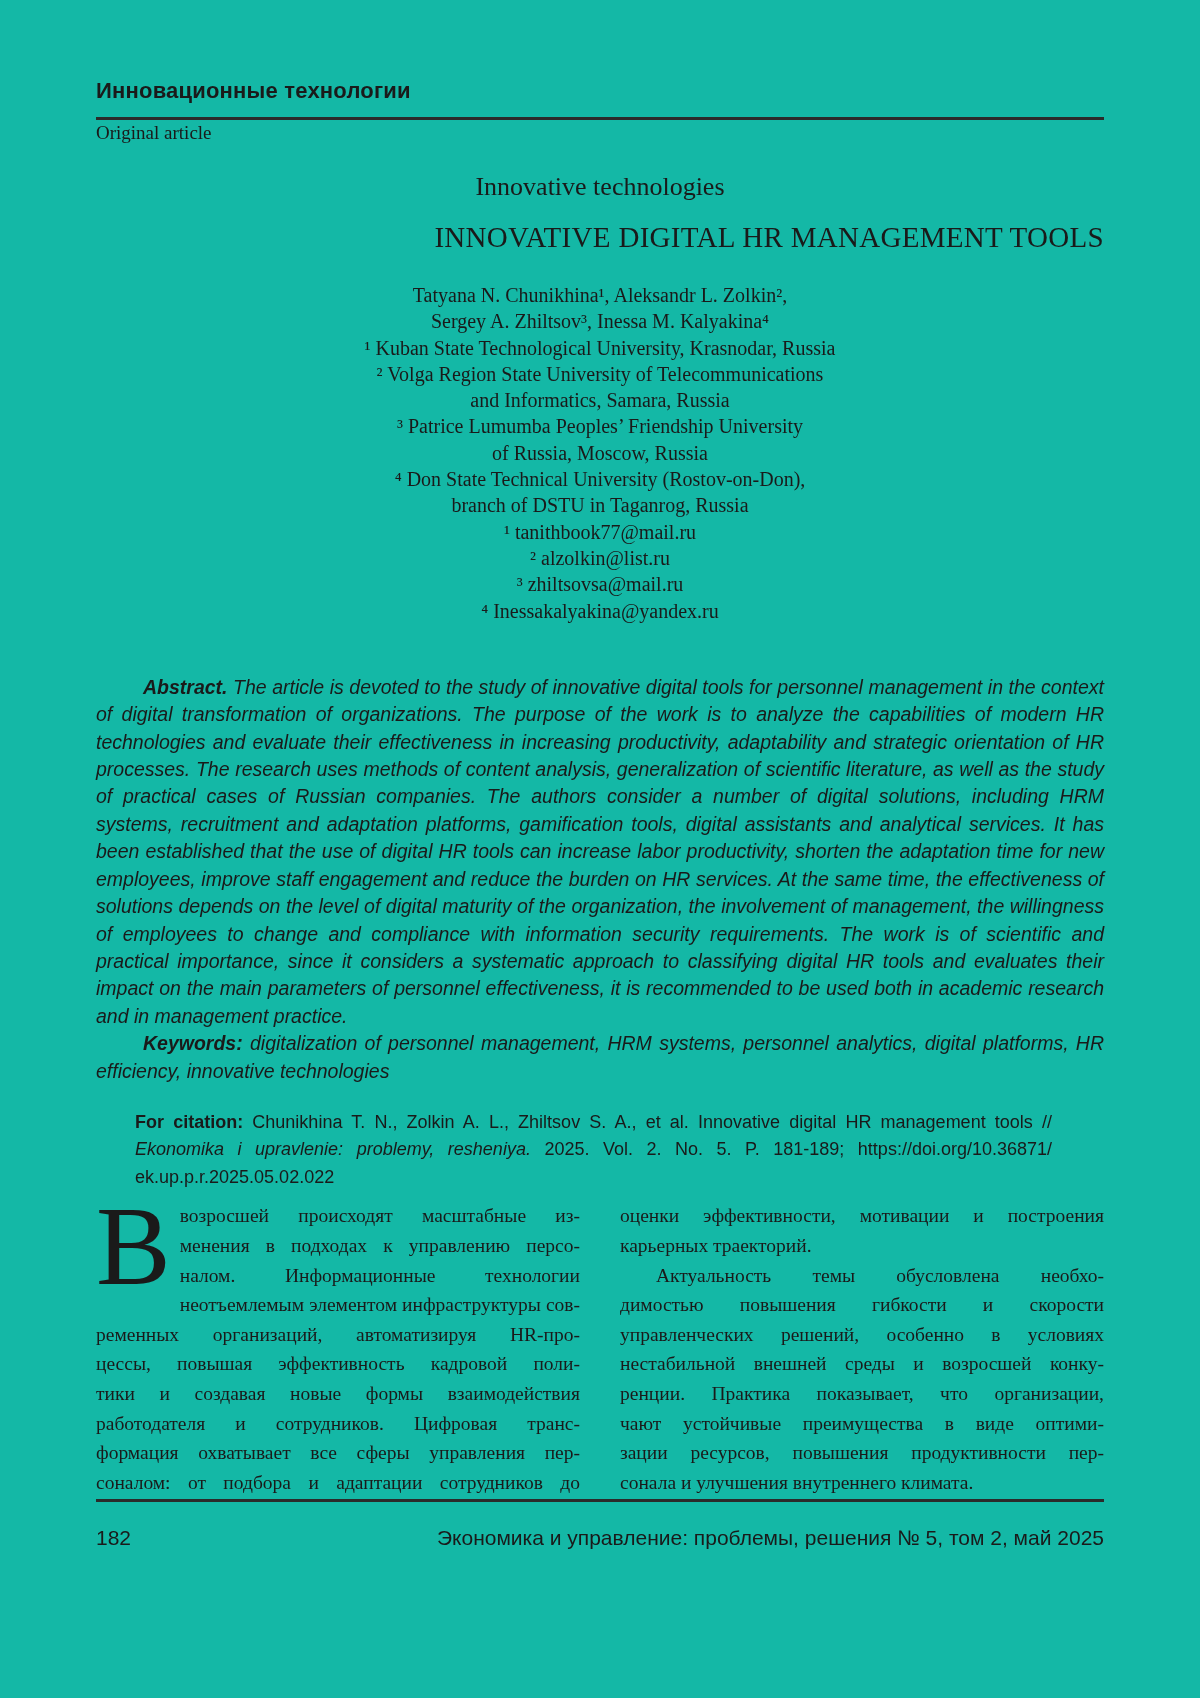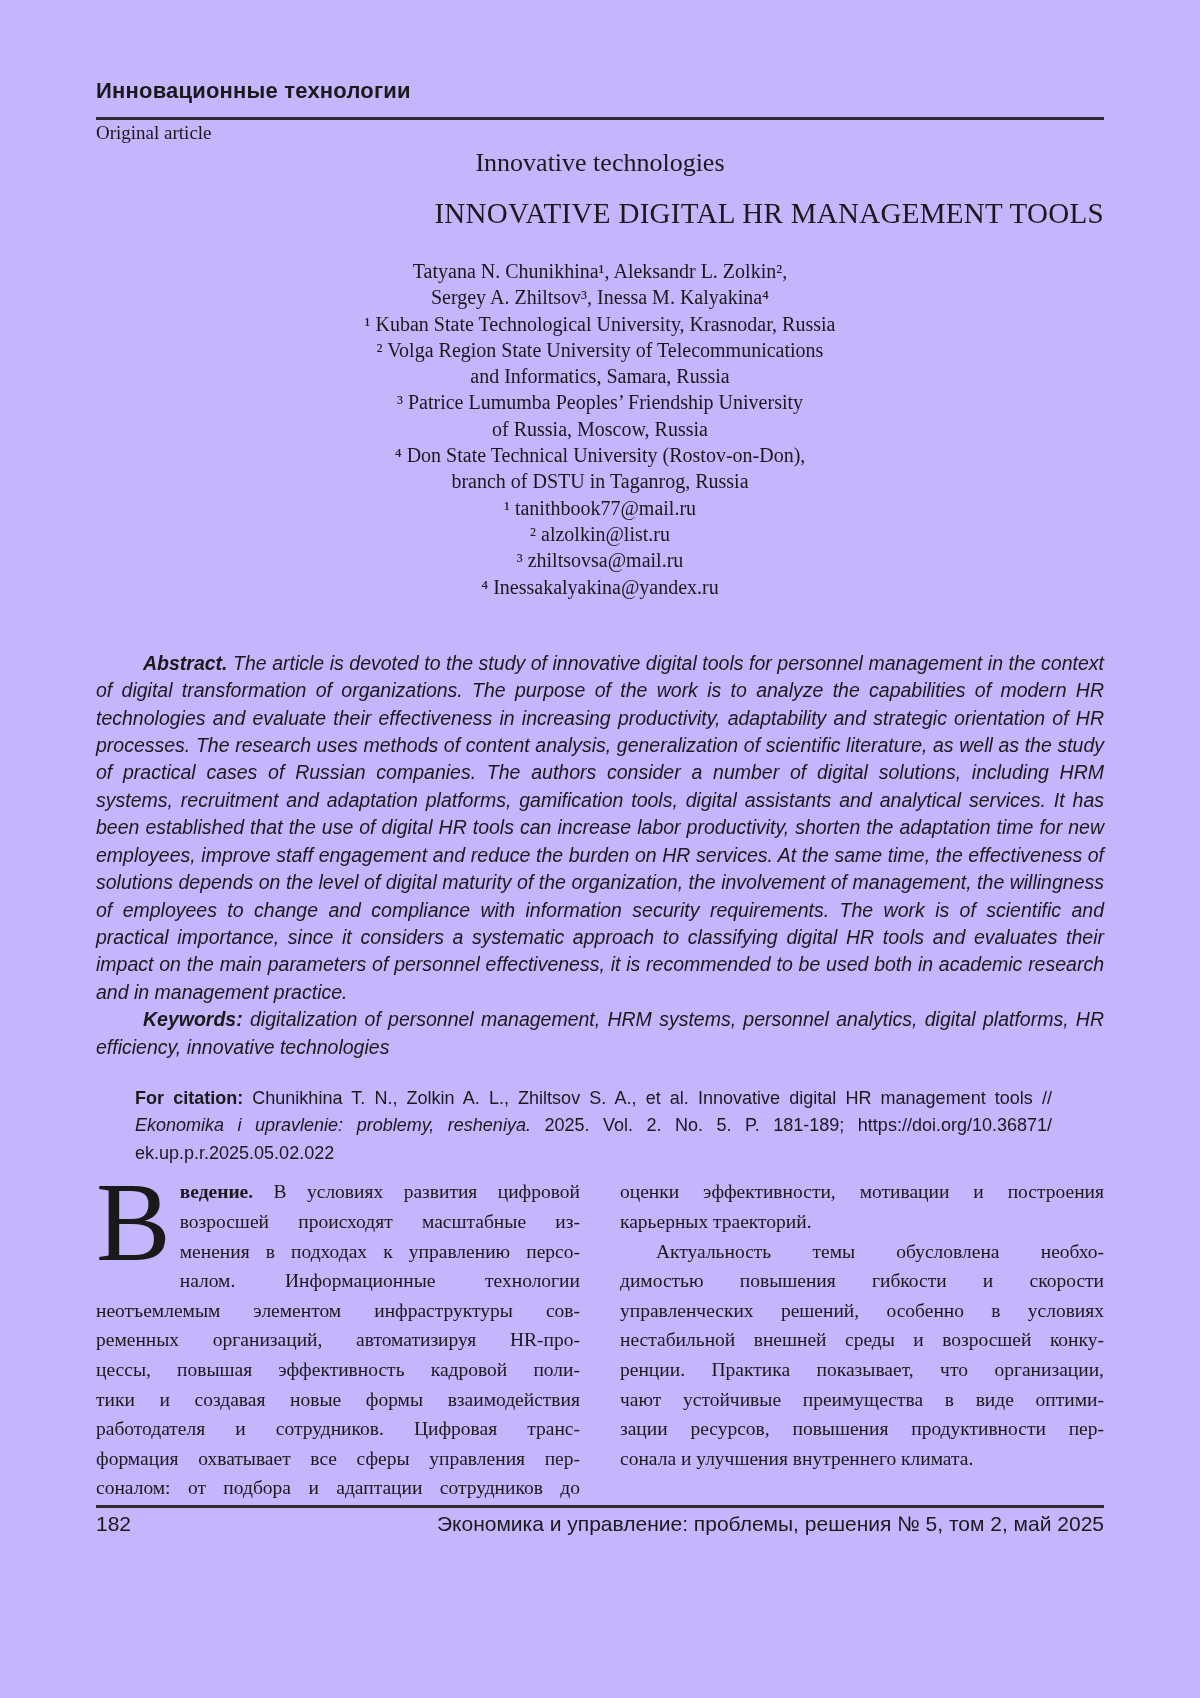--- a/index.html
+++ b/index.html
@@ -1,21 +1,21 @@
 <!DOCTYPE html>
 <html><head>
 <meta charset="utf-8">
 <style>
   html, body { margin: 0; padding: 0; background: #e8e8e8; }
   .page {
     position: relative;
     width: 1200px;
     height: 1698px;
     margin: 0 auto;
-    background: #c4b5fd;
+    background: #14b8a6;
     color: #1a1a1a;
     box-sizing: border-box;
     padding: 78px 96px 0 96px;
     overflow: hidden;
     font-family: "Liberation Serif", serif;
   }
   
   .section-label {
     font-family: "Liberation Sans", sans-serif;
     font-weight: bold;
@@ -30,20 +30,21 @@
   }
   .article-type {
     font-size: 19px;
     line-height: 26px;
   }
   
   .section-en {
     text-align: center;
     font-size: 26px;
     line-height: 34px;
+    margin-top: 24px;
   }
   .main-title {
     text-align: right;
     font-size: 29px;
     line-height: 38px;
     margin-top: 14px;
     letter-spacing: 0.3px;
   }
   .authors {
     margin-top: 26px;
@@ -107,21 +108,21 @@
     font-family: "Liberation Serif", serif;
   }
   
   .footer-rule { margin-top: 2px; }
   .footer {
     display: flex;
     justify-content: space-between;
     align-items: baseline;
     font-family: "Liberation Sans", sans-serif;
     font-size: 21px;
-    padding-top: 4px;
+    padding-top: 24px;
   }
 </style>
 </head>
 <body>
 
 <div class="page">
 
   <div class="section-label">Инновационные технологии</div>
   <hr class="rule">
   <div class="article-type">Original article</div>
@@ -152,21 +153,20 @@
   <div class="citation">
       <div class="tline"><b>For citation:</b> Chunikhina T. N., Zolkin A. L., Zhiltsov S. A., et al. Innovative digital HR management tools //</div>
       <div class="tline"><i>Ekonomika i upravlenie: problemy, resheniya.</i> 2025. Vol. 2. No. 5. P. 181-189; https://doi.org/10.36871/</div>
       <div class="tline end">ek.up.p.r.2025.05.02.022</div>
     </div>
 
   <div class="columns">
     <div class="col">
       <span class="dropcap">В</span>
       <div>
-          <div class="tline"><b>ведение.</b> В условиях развития цифровой</div>
           <div class="tline">возросшей происходят масштабные из-</div>
           <div class="tline">менения в подходах к управлению персо-</div>
           <div class="tline">налом. Информационные технологии становятся</div>
           <div class="tline">неотъемлемым элементом инфраструктуры сов-</div>
           <div class="tline">ременных организаций, автоматизируя HR-про-</div>
           <div class="tline">цессы, повышая эффективность кадровой поли-</div>
           <div class="tline">тики и создавая новые формы взаимодействия</div>
           <div class="tline">работодателя и сотрудников. Цифровая транс-</div>
           <div class="tline">формация охватывает все сферы управления пер-</div>
           <div class="tline">соналом: от подбора и адаптации сотрудников до</div>

